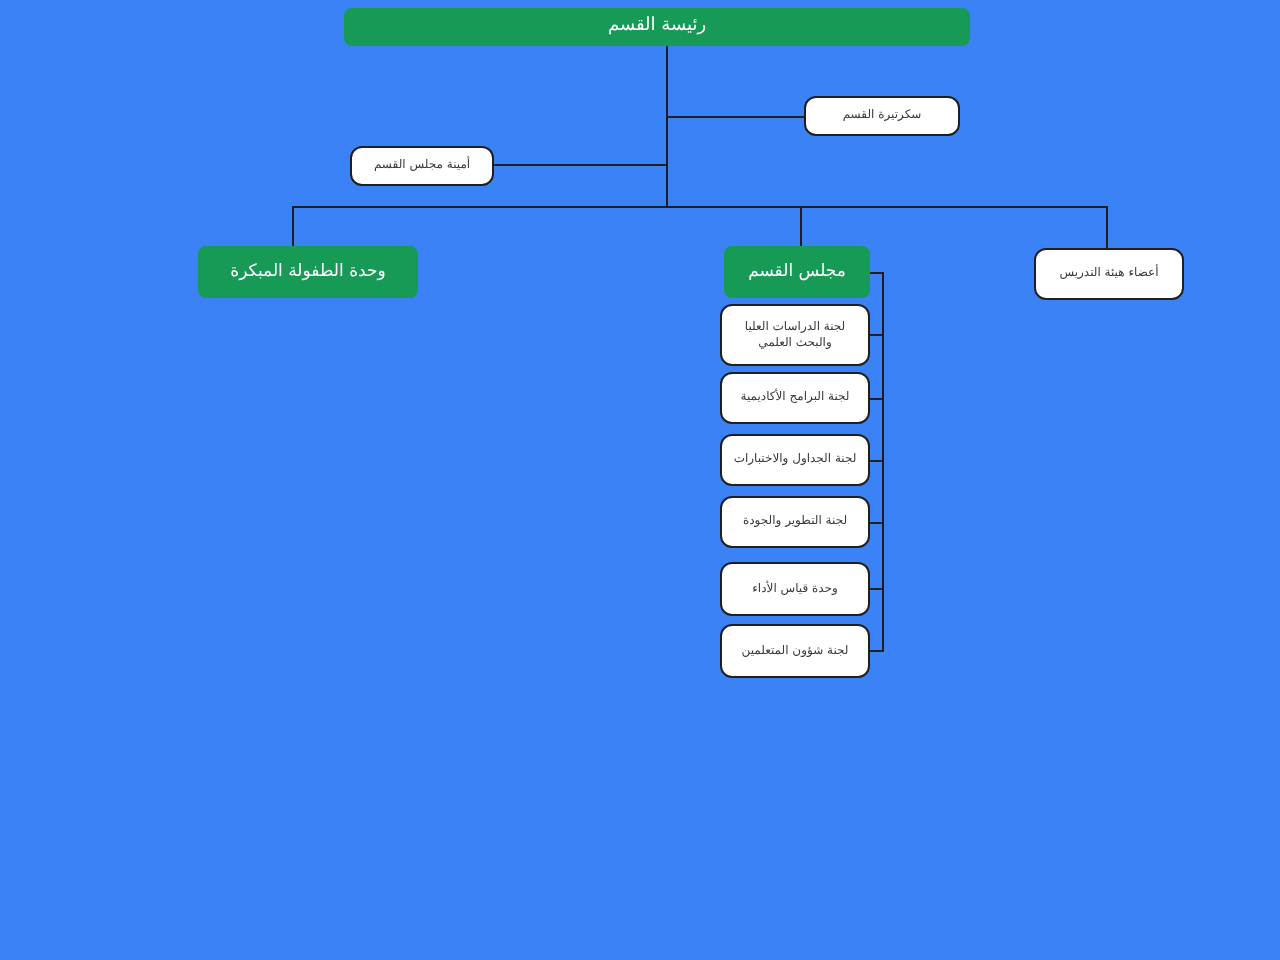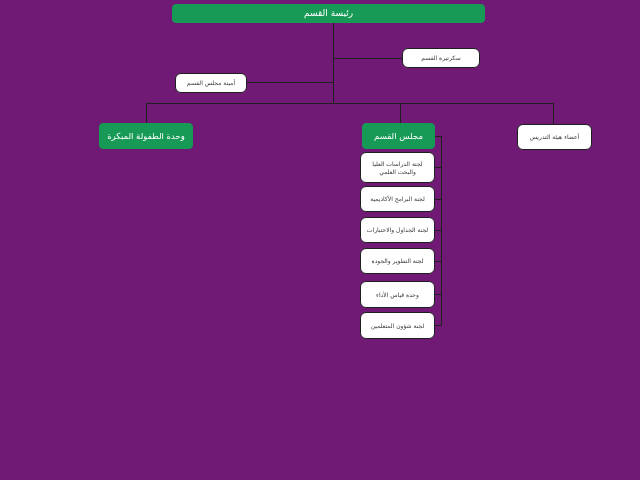--- a/index.html
+++ b/index.html
@@ -8,21 +8,21 @@
     --box-border:#1f1f1f;
     --box-bg:#ffffff;
     --text-dark:#3a3a3a;
     --text-on-green:#ffffff;
   }
   html,body{margin:0;padding:0;background:#ffffff;}
   body{font-family:"DejaVu Sans", sans-serif;}
   .canvas{
     position:relative;
     width:640px;height:480px;
-    background:#701a75;
+    background:#3b82f6;
     overflow:hidden;
     direction:rtl;
   }
   .node{
     position:absolute;
     box-sizing:border-box;
     display:flex;align-items:center;justify-content:center;
     text-align:center;
     direction:rtl;
     line-height:1.25;
@@ -65,21 +65,21 @@
   <div class="line" style="left:434px;top:261px;width:8px;height:1px;"></div>
   <div class="line" style="left:434px;top:294px;width:8px;height:1px;"></div>
   <div class="line" style="left:434px;top:325px;width:8px;height:1px;"></div>
 
   <div class="node green" style="left:172px;top:4px;width:313px;height:19px;font-size:9px;">رئيسة القسم</div>
 
   <div class="node white" style="left:402px;top:48px;width:78px;height:20px;font-size:6px;">سكرتيرة القسم</div>
 
   <div class="node white" style="left:175px;top:73px;width:72px;height:20px;font-size:6px;">أمينة مجلس القسم</div>
 
-  <div class="node green" style="left:99px;top:123px;width:94px;height:26px;font-size:8.5px;">وحدة الطفولة المبكرة</div>
+  <div class="node green" style="left:99px;top:123px;width:110px;height:26px;font-size:8.5px;">وحدة الطفولة المبكرة</div>
 
   <div class="node green" style="left:362px;top:123px;width:73px;height:26px;font-size:8.5px;">مجلس القسم</div>
 
   <div class="node white" style="left:517px;top:124px;width:75px;height:26px;font-size:6px;">أعضاء هيئة التدريس</div>
 
   <div class="node white" style="left:360px;top:152px;width:75px;height:31px;font-size:6px;">لجنة الدراسات العليا والبحث العلمي</div>
 
   <div class="node white" style="left:360px;top:186px;width:75px;height:26px;font-size:6px;">لجنة البرامج الأكاديمية</div>
 
   <div class="node white" style="left:360px;top:217px;width:75px;height:26px;font-size:6px;">لجنة الجداول والاختبارات</div>

